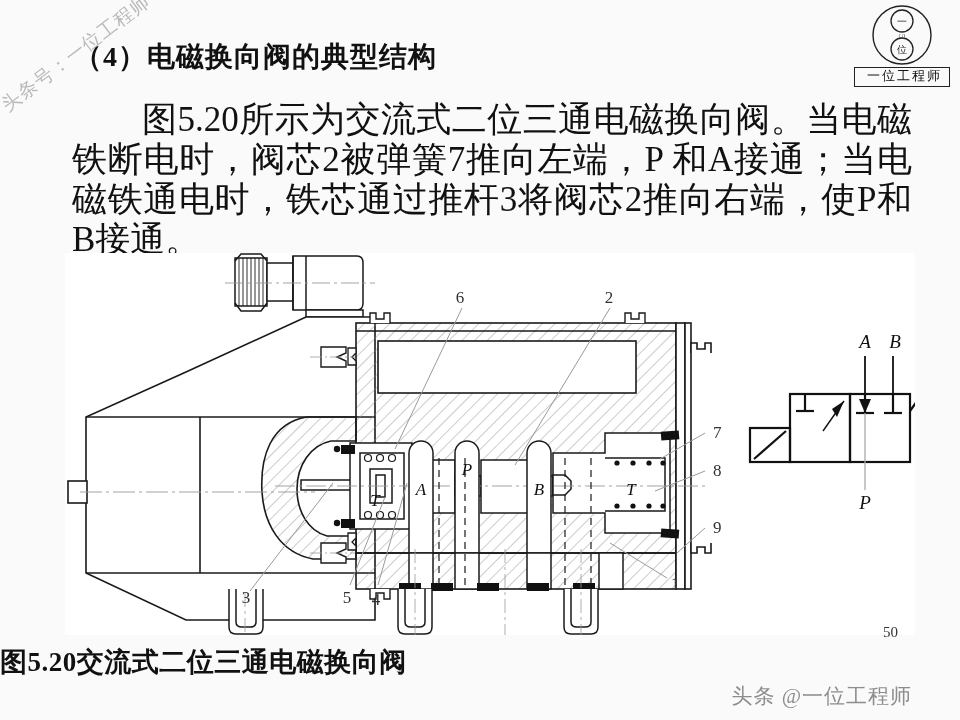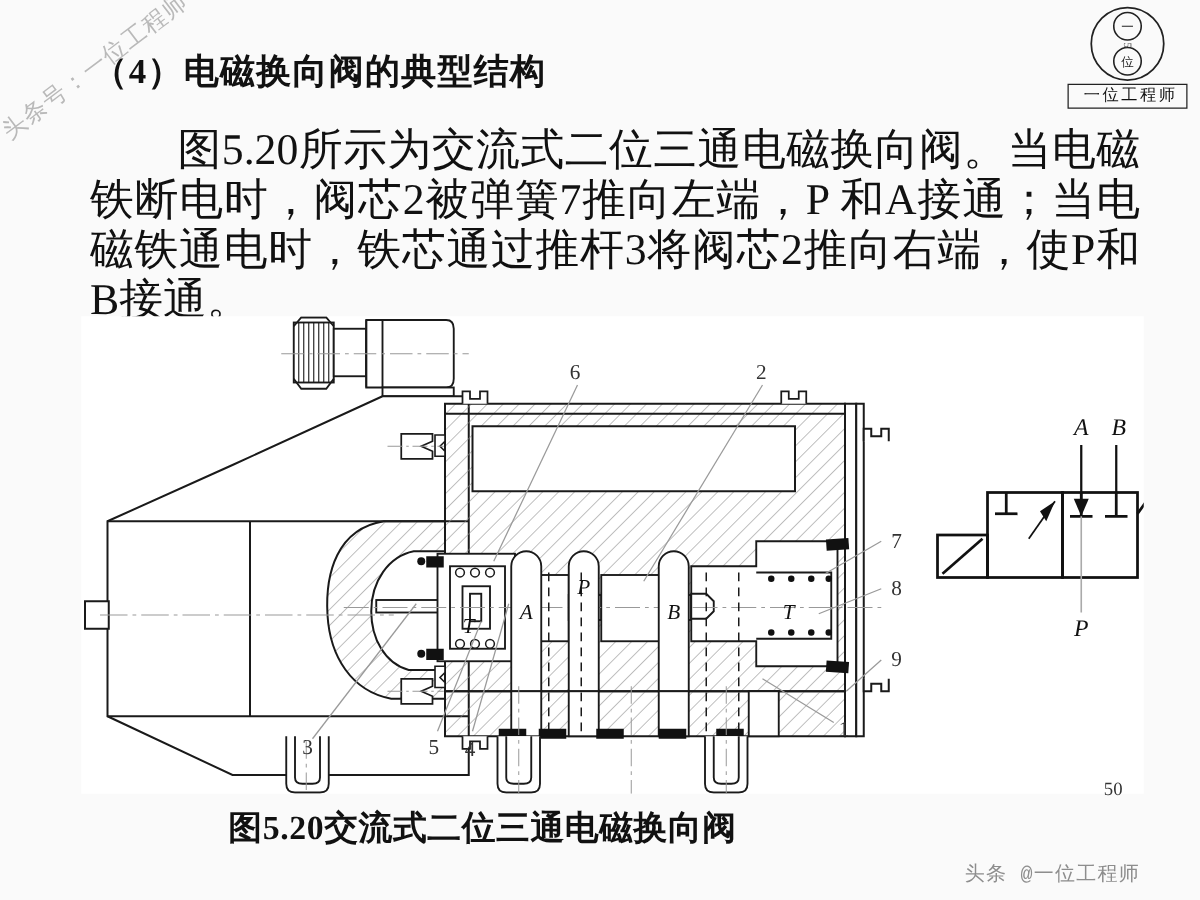--- a/index.html
+++ b/index.html
@@ -71,21 +71,20 @@
     background: #ffffff;
   }
   .figure-svg { display: block; }
 
   
   .caption {
     position: absolute;
     left: 0;
     top: 644px;
     width: 772px;
-    text-align: center;
     font-size: 27px;
     font-weight: bold;
     color: #111;
     letter-spacing: 0.5px;
   }
 
   
   .page-number {
     position: absolute;
     right: 62px;
@@ -105,24 +104,24 @@
     transform: rotate(-37deg);
     white-space: nowrap;
     font-family: "Liberation Sans", sans-serif;
     letter-spacing: 1px;
     pointer-events: none;
   }
   .wm-bottom {
     position: absolute;
     right: 48px;
     bottom: 10px;
-    font-size: 16px;
+    font-size: 21px;
     color: #8d8d8d;
     white-space: nowrap;
-    font-family: Liberation Mono, monospace;
+    font-family: Liberation Serif, serif;
     letter-spacing: 1px;
     pointer-events: none;
   }
 </style>
 </head>
 <body>
 
 <div class="logo-box">
   <div class="logo-circle-wrap">
     <svg width="96" height="62" viewBox="0 0 96 62">

